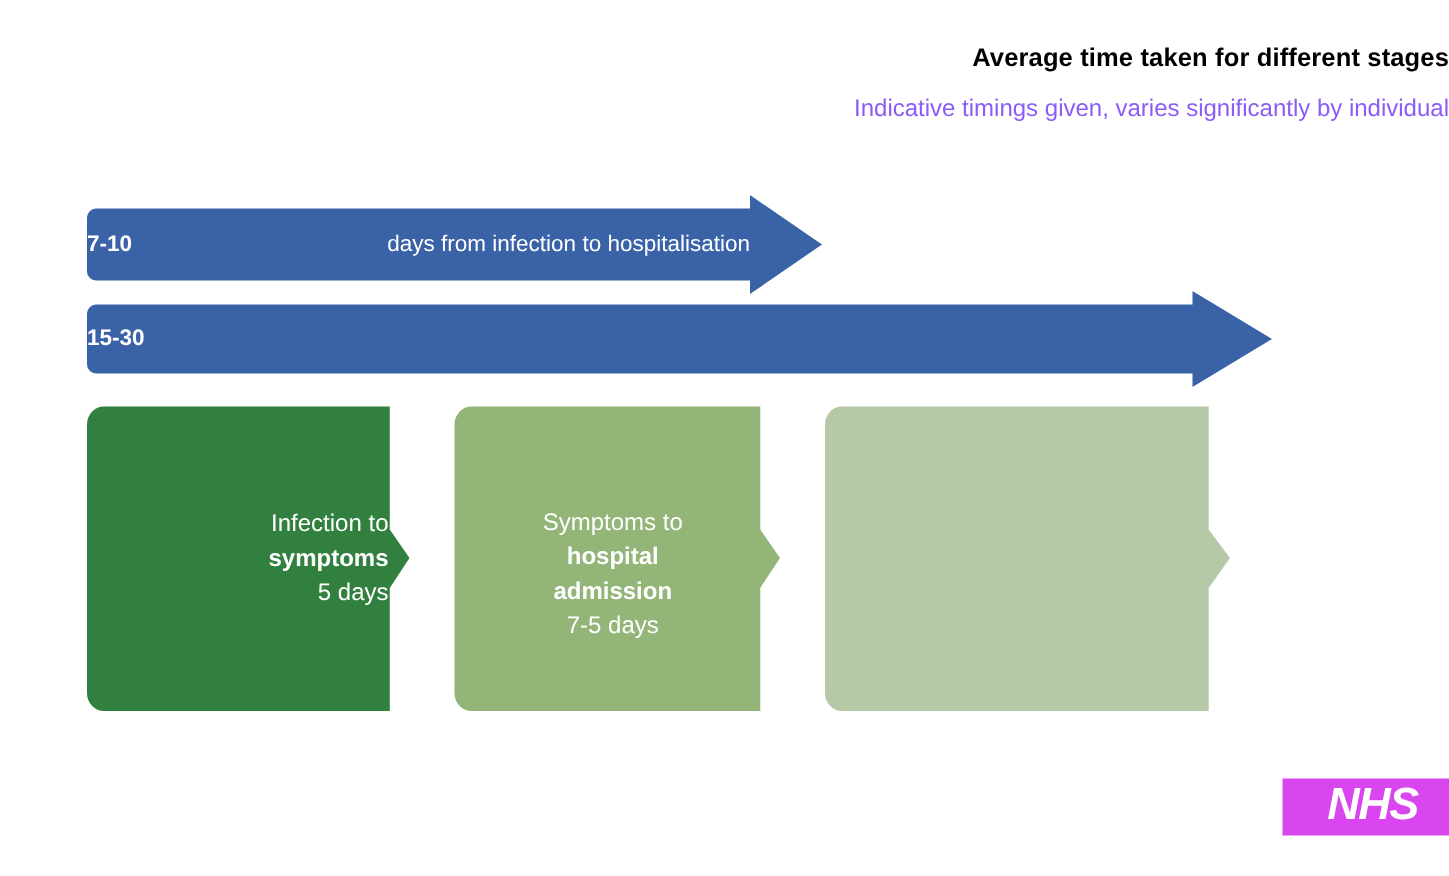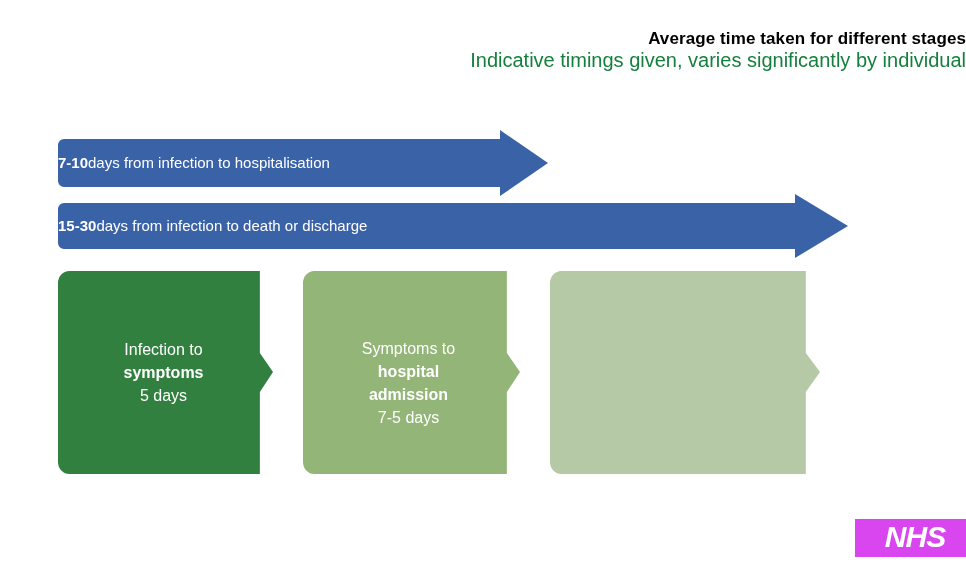--- a/index.html
+++ b/index.html
@@ -25,42 +25,42 @@
     text-align: right;
   }
   #chart-title {
     font-size: 17px;
     font-weight: bold;
     color: #000000;
     letter-spacing: 0.1px;
     line-height: 21px;
   }
   #chart-subtitle {
-    font-size: 20px;
+    font-size: 16px;
     font-weight: normal;
-    color: #15803d;
+    color: #8b5cf6;
     line-height: 19px;
-    margin-top: 2px;
+    margin-top: 14px;
   }
 
   
   .arrow-wrap {
     position: absolute;
   }
   .arrow-svg {
     display: block;
     overflow: visible;
   }
   .arrow-label {
     position: absolute;
     top: 0;
     height: 100%;
     display: flex;
     align-items: center;
-    justify-content: flex-start;
+    justify-content: space-between;
     color: #ffffff;
     font-size: 15px;
     line-height: 18px;
     white-space: nowrap;
     pointer-events: none;
   }
   .arrow-label .strong {
     font-weight: bold;
   }
 
@@ -95,21 +95,21 @@
     line-height: 23px;
     padding: 0 12px;
     box-sizing: border-box;
   }
   .stage-text .strong {
     font-weight: bold;
   }
   .stage-text .line { display: block; }
 
   #stage-1 { left: 58px; width: 215px; }
-  #stage-1 .stage-text { width: 215px; transform: translateX(-2px); }
+  #stage-1 .stage-text { width: 215px; transform: translateX(-2px); text-align: right; }
   #stage-2 { left: 303px; width: 217px; }
   #stage-2 .stage-text { width: 217px; transform: translateX(-3px); margin-top: 20px; }
   #stage-3 { left: 550px; width: 270px; }
   #stage-3 .stage-text { width: 270px; transform: translateX(-4px); }
 
   
   #nhs-logo {
     position: absolute;
     left: 855px;
     top: 519px;
@@ -148,21 +148,20 @@
       <span> days from infection to hospitalisation</span>
   </div>
 </div>
 
 <div class="arrow-wrap" id="arrow-2">
   <svg class="arrow-svg" width="790" height="64" viewBox="0 0 790 64">
     <path d="M6 9 H737 V0 L790 32 L737 64 V55 H6 A6 6 0 0 1 0 49 V15 A6 6 0 0 1 6 9 Z" fill="#3A62A7"></path>
   </svg>
   <div class="arrow-label">
     <span class="strong">15-30</span>
-      <span> days from infection to death or discharge</span>
   </div>
 </div>
 
 <div class="stage" id="stage-1">
   <svg class="stage-shape" viewBox="0 0 229 203" preserveAspectRatio="none">
     <path d="M12 0 H215 V82 L229 101 L215 121 V203 H12 A12 12 0 0 1 0 191 V12 A12 12 0 0 1 12 0 Z" fill="#31803F"></path>
   </svg>
   <div class="stage-text">
     <span class="line">Infection to</span>
     <span class="line strong">symptoms</span>

